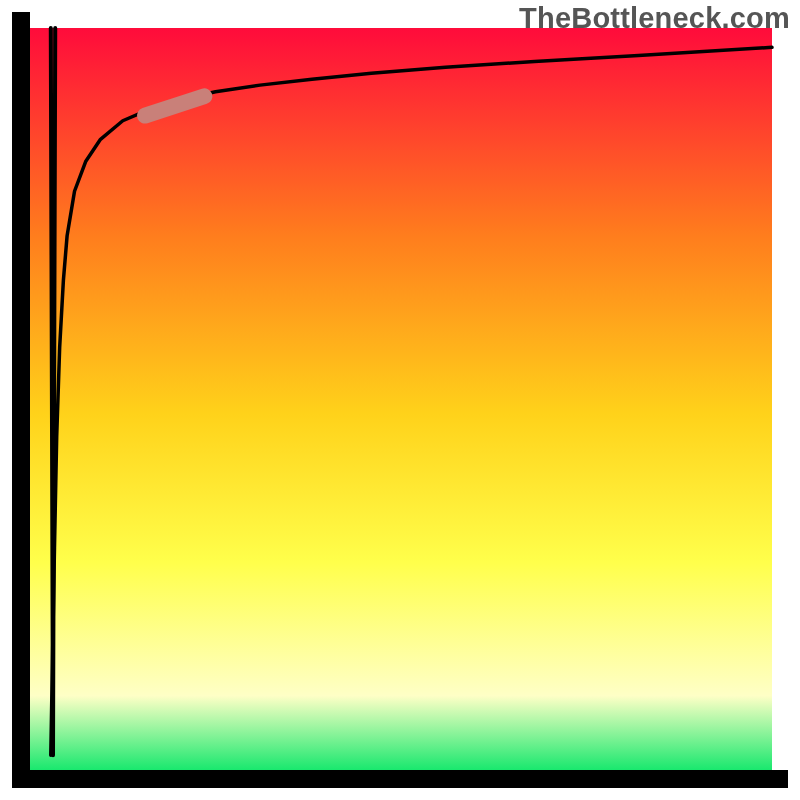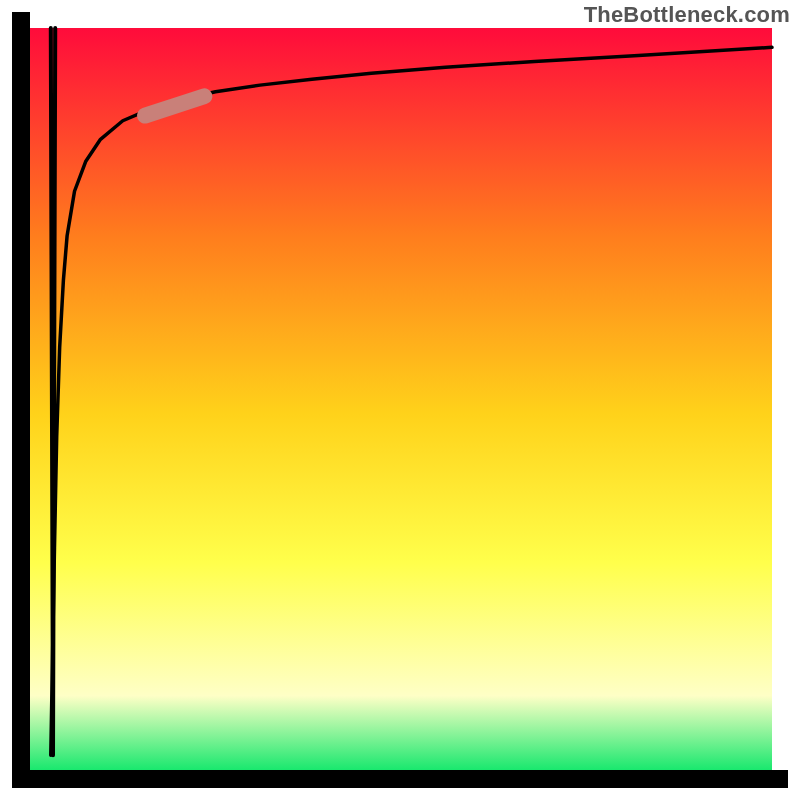--- a/index.html
+++ b/index.html
@@ -7,21 +7,21 @@
   .wrap {
     position: relative;
     width: 800px;
     height: 800px;
   }
   .attribution {
     position: absolute;
     top: 2px;
     right: 10px;
     font-family: Arial, Helvetica, sans-serif;
-    font-size: 22px;
+    font-size: 29px;
     font-weight: 600;
     color: #555;
     letter-spacing: 0.2px;
   }
   svg { display: block; }
 </style>
 </head>
 <body>
 
 <div class="wrap">

